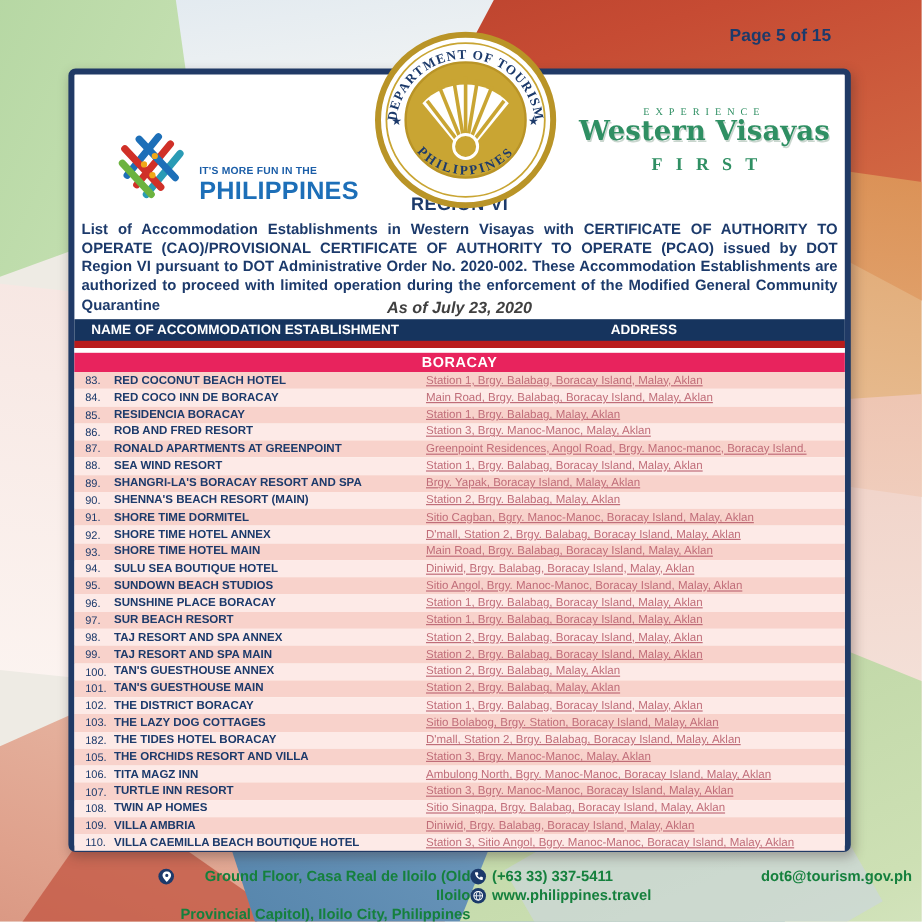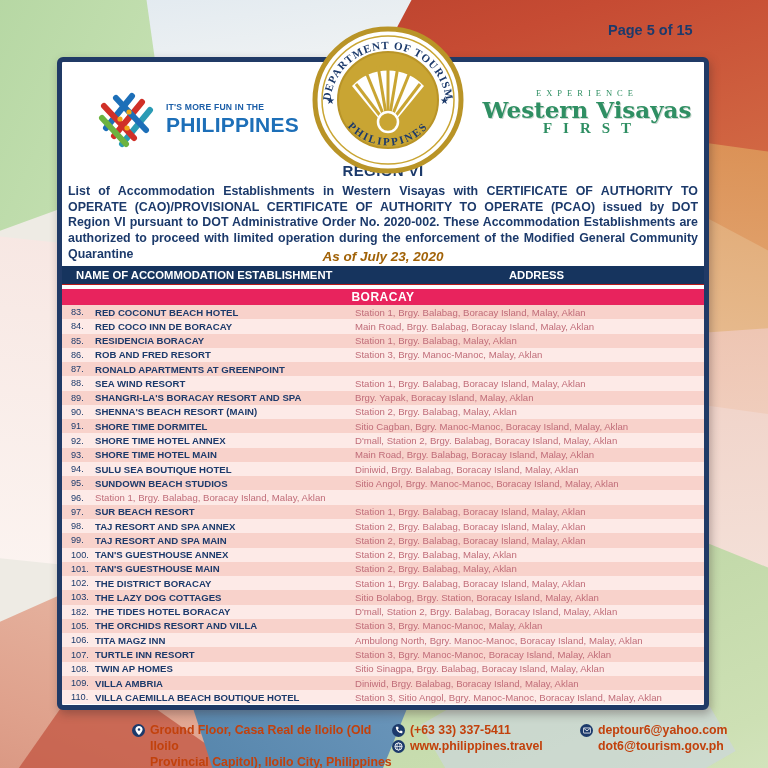--- a/index.html
+++ b/index.html
@@ -41,64 +41,64 @@
   
   .page-label{position:absolute;left:608px;top:22px;z-index:6;
     color:#1c3a6b;font-weight:bold;font-size:14.5px;}
 
   
   .card{position:absolute;left:57px;top:57px;width:652px;height:653px;z-index:2;
     background:#ffffff;border:5px solid #203a66;border-radius:6px;box-sizing:border-box;
     box-shadow:2px 4px 10px rgba(60,40,40,.35);}
 
   
-  .fun-logo{position:absolute;left:34px;top:24px;display:flex;align-items:center;}
+  .fun-logo{position:absolute;left:34px;top:42px;display:flex;align-items:flex-end;}
   .fun-logo-text{margin-left:6px;line-height:1;}
   .fun-line1{font-size:8.6px;font-weight:bold;color:#1b5ea8;letter-spacing:.2px;}
   .fun-line2{font-size:21px;font-weight:bold;color:#1d6fb8;letter-spacing:.2px;margin-top:2px;}
 
   .seal{position:absolute;left:250px;top:-36px;width:152px;height:148px;z-index:7;}
 
   .wv-logo{position:absolute;left:420px;top:27px;width:210px;text-align:center;
     color:#2f8f63;line-height:1;}
   .wv-line1{font-family:"Liberation Serif",serif;font-weight:normal;font-size:8.5px;letter-spacing:5px;}
   .wv-line2{font-family:"DejaVu Serif","Liberation Serif",serif;font-weight:bold;
     font-size:23px;margin-top:0;text-shadow:1px 1px 0 rgba(40,90,60,.25);}
   .wv-line3{font-family:"Liberation Serif",serif;font-weight:bold;font-size:15px;letter-spacing:11px;
-    margin-top:0;text-indent:11px;}
+    margin-top:10px;text-indent:11px;}
 
   
   .region-title{position:absolute;left:0;top:100px;width:100%;text-align:center;
     color:#1c3a6b;font-weight:bold;font-size:15px;letter-spacing:.4px;}
   .intro{position:absolute;left:6px;top:122px;width:630px;
     color:#1c3a6b;font-weight:bold;font-size:12.4px;line-height:15.7px;text-align:justify;}
   .as-of{position:absolute;left:0;top:187px;width:100%;text-align:center;
-    color:#a16207;font-weight:bold;font-style:italic;font-size:13.5px;}
+    color:#404040;font-weight:bold;font-style:italic;font-size:13.5px;}
 
   
   .table-wrap{position:absolute;left:0;top:204px;width:642px;}
   .t-header{display:flex;background:#16345e;color:#ffffff;height:18px;align-items:center;
-    font-weight:bold;font-size:11.3px;border-bottom:1px solid #b91c1c;}
+    font-weight:bold;font-size:11.3px;border-bottom:6px solid #b91c1c;}
   .t-header .c1{width:293px;padding-left:14px;}
   .t-header .c2{flex:1;text-align:center;}
   .t-gap{height:4px;background:#ffffff;}
   .t-section{background:#e8235d;color:#ffffff;text-align:center;font-weight:bold;
     font-size:12px;height:16px;line-height:16px;letter-spacing:.5px;}
   .t-body{}
   .t-row{display:flex;height:14.28px;align-items:center;overflow:hidden;}
   .row-dark{background:#f8d2cb;}
   .row-light{background:#fdeae7;}
   .t-no{width:24px;padding-left:9px;color:#1c3a6b;font-size:9.2px;flex:none;}
   .t-name{width:260px;color:#1c3a6b;font-weight:bold;font-size:9.6px;flex:none;
     white-space:nowrap;}
-  .t-addr{flex:1;color:#c06d79;font-size:9.6px;white-space:nowrap;}
+  .t-addr{flex:1;color:#c06d79;font-size:9.6px;white-space:nowrap;text-decoration:underline;}
 
   
   .footer{position:absolute;left:0;top:712px;width:680px;height:56px;z-index:5;
-    color:#c2410c;font-weight:bold;font-size:12.3px;line-height:16px;}
+    color:#15803d;font-weight:bold;font-size:12.3px;line-height:16px;text-align:right;}
   .f-col{position:absolute;top:10px;}
   .f-col1{left:132px;width:260px;}
   .f-col2{left:392px;width:190px;}
   .f-col3{left:580px;width:180px;}
   .f-line{display:flex;align-items:flex-start;}
   .f-icon{width:13px;height:13px;border-radius:50%;background:#1c3a6b;color:#ffffff;
     display:inline-flex;align-items:center;justify-content:center;font-size:8px;
     margin-right:5px;flex:none;margin-top:1.5px;font-weight:bold;}
   .f-indent{margin-left:18px;}
 </style>
@@ -208,20 +208,21 @@
     <div class="t-addr">Station 1, Brgy. Balabag, Malay, Aklan</div>
   </div>
         <div class="t-row row-light">
     <div class="t-no">86.</div>
     <div class="t-name">ROB AND FRED RESORT</div>
     <div class="t-addr">Station 3, Brgy. Manoc-Manoc, Malay, Aklan</div>
   </div>
         <div class="t-row row-dark">
     <div class="t-no">87.</div>
     <div class="t-name">RONALD APARTMENTS AT GREENPOINT</div>
+    <div class="t-addr">Greenpoint Residences, Angol Road, Brgy. Manoc-manoc, Boracay Island.</div>
   </div>
         <div class="t-row row-light">
     <div class="t-no">88.</div>
     <div class="t-name">SEA WIND RESORT</div>
     <div class="t-addr">Station 1, Brgy. Balabag, Boracay Island, Malay, Aklan</div>
   </div>
         <div class="t-row row-dark">
     <div class="t-no">89.</div>
     <div class="t-name">SHANGRI-LA'S BORACAY RESORT AND SPA</div>
     <div class="t-addr">Brgy. Yapak, Boracay Island, Malay, Aklan</div>
@@ -251,20 +252,21 @@
     <div class="t-name">SULU SEA BOUTIQUE HOTEL</div>
     <div class="t-addr">Diniwid, Brgy. Balabag, Boracay Island, Malay, Aklan</div>
   </div>
         <div class="t-row row-dark">
     <div class="t-no">95.</div>
     <div class="t-name">SUNDOWN BEACH STUDIOS</div>
     <div class="t-addr">Sitio Angol, Brgy. Manoc-Manoc, Boracay Island, Malay, Aklan</div>
   </div>
         <div class="t-row row-light">
     <div class="t-no">96.</div>
+    <div class="t-name">SUNSHINE PLACE BORACAY</div>
     <div class="t-addr">Station 1, Brgy. Balabag, Boracay Island, Malay, Aklan</div>
   </div>
         <div class="t-row row-dark">
     <div class="t-no">97.</div>
     <div class="t-name">SUR BEACH RESORT</div>
     <div class="t-addr">Station 1, Brgy. Balabag, Boracay Island, Malay, Aklan</div>
   </div>
         <div class="t-row row-light">
     <div class="t-no">98.</div>
     <div class="t-name">TAJ RESORT AND SPA ANNEX</div>
@@ -360,24 +362,15 @@
         <svg width="9" height="9" viewBox="0 0 10 10">
             <circle cx="5" cy="5" r="4" fill="none" stroke="#fff" stroke-width="1"></circle>
             <ellipse cx="5" cy="5" rx="1.8" ry="4" fill="none" stroke="#fff" stroke-width="0.8"></ellipse>
             <line x1="1" y1="5" x2="9" y2="5" stroke="#fff" stroke-width="0.8"></line>
           </svg>
       </span>
       <span>www.philippines.travel</span>
     </div>
   </div>
   <div class="f-col f-col3">
-    <div class="f-line">
-      <span class="f-icon">
-        <svg width="8" height="7" viewBox="0 0 10 8">
-            <rect x="0.5" y="0.8" width="9" height="6.4" rx="0.8" fill="none" stroke="#fff" stroke-width="1"></rect>
-            <path d="M0.8,1.2 L5,4.4 L9.2,1.2" fill="none" stroke="#fff" stroke-width="1"></path>
-          </svg>
-      </span>
-      <span>deptour6@yahoo.com</span>
-    </div>
     <div class="f-indent">dot6@tourism.gov.ph</div>
   </div>
 </div>
 
 </body></html>

